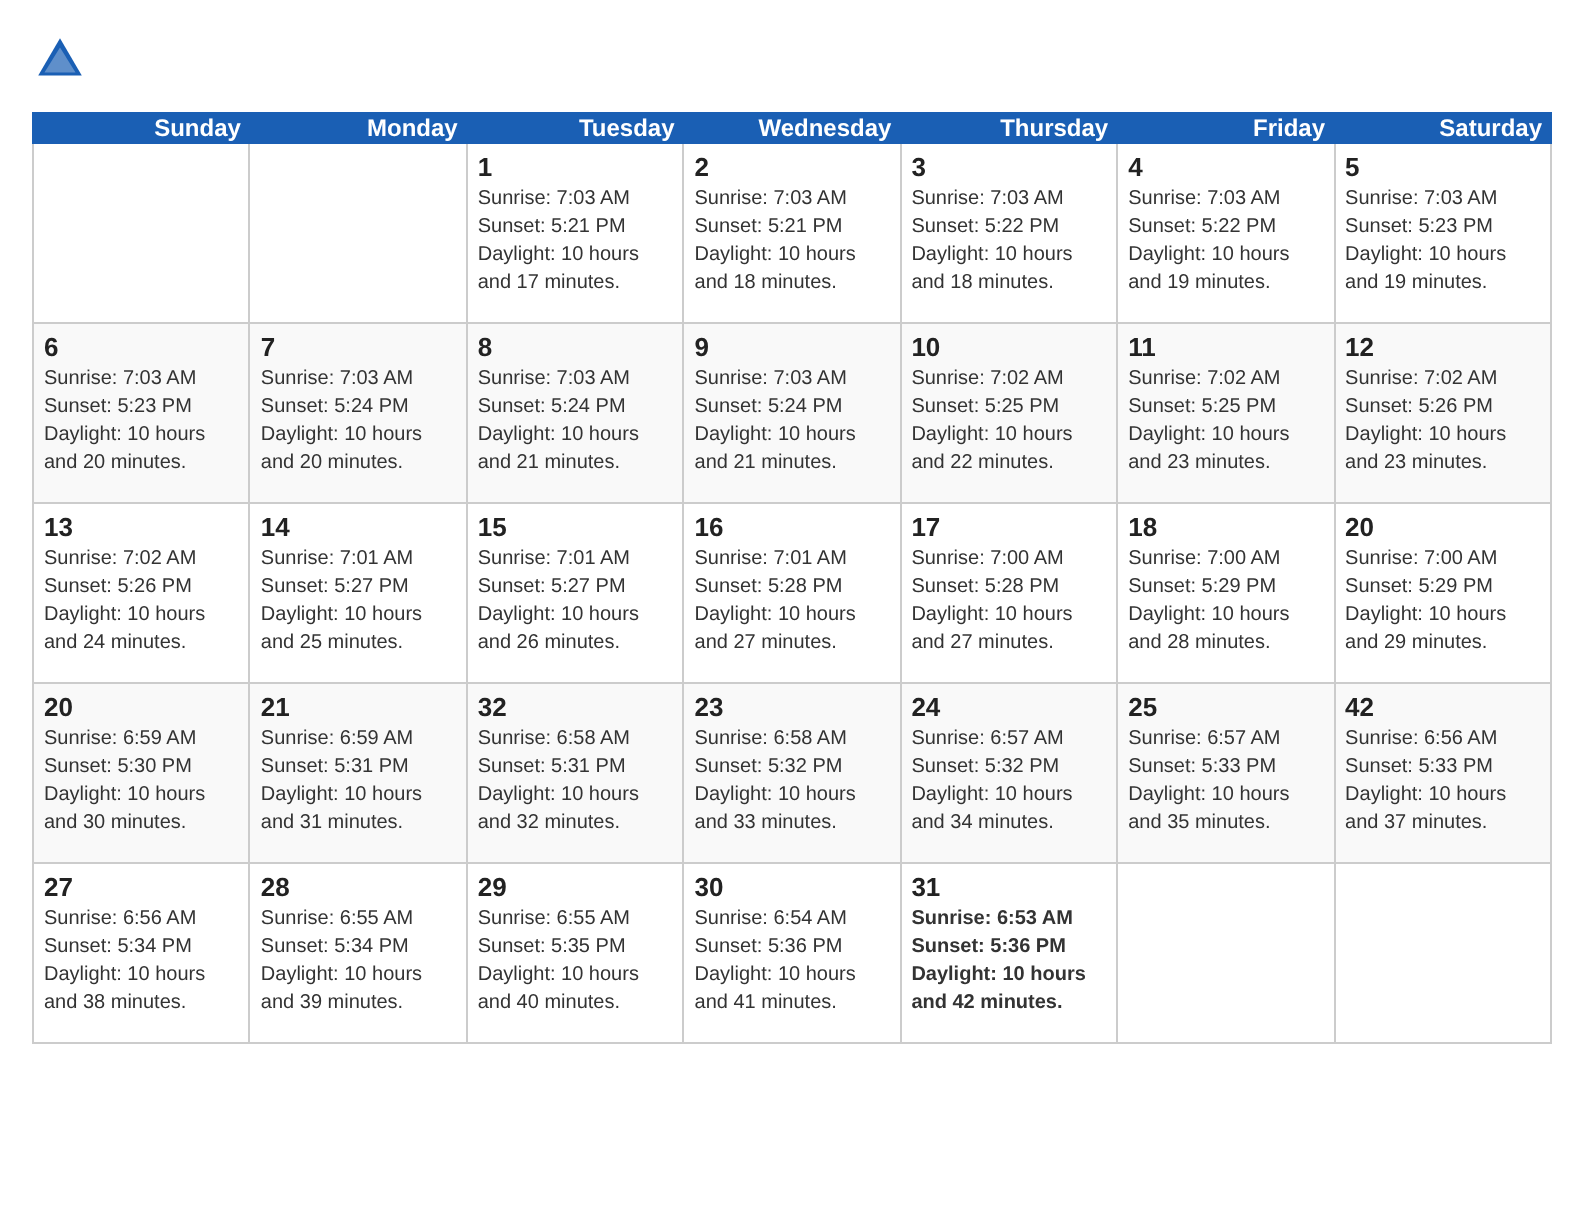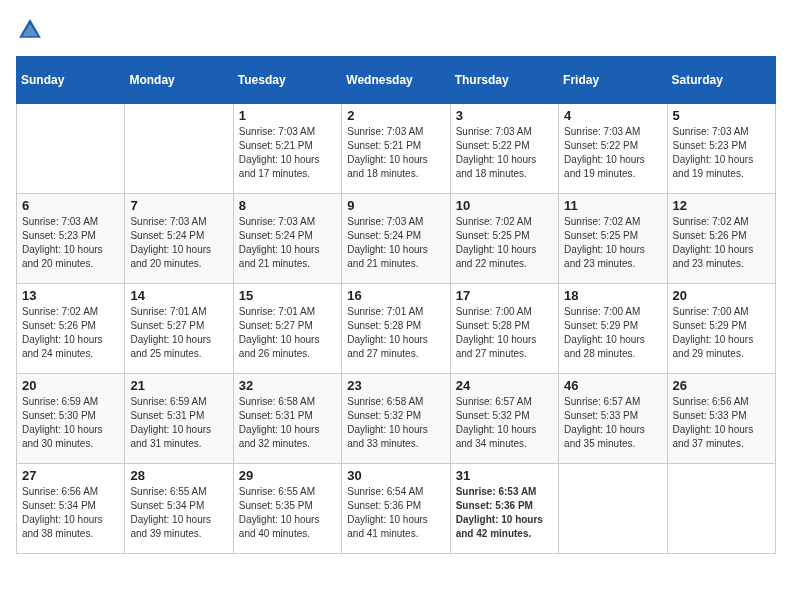--- a/index.html
+++ b/index.html
@@ -47,22 +47,22 @@
       margin-top: 2px;
     }
     table {
       width: 100%;
       border-collapse: collapse;
       font-size: 11px;
     }
     thead tr th {
       background-color: #1a5fb4;
       color: #fff;
-      padding: 16px 4px;
-      text-align: left;
+      padding: 0 4px;
+      text-align: right;
       font-size: 12px;
       font-weight: bold;
       border: 1px solid #1a5fb4;
     }
     tbody tr td {
       border: 1px solid #ccc;
       padding: 4px 5px;
       vertical-align: top;
       width: calc(100% / 7);
       min-height: 80px;
@@ -267,27 +267,27 @@
 Sunset: 5:32 PM
 Daylight: 10 hours and 33 minutes.</div>
         </td>
         <td>
           <span class="day-number">24</span>
           <div class="day-info" style="white-space: pre-line;">Sunrise: 6:57 AM
 Sunset: 5:32 PM
 Daylight: 10 hours and 34 minutes.</div>
         </td>
         <td>
-          <span class="day-number">46</span>
+          <span class="day-number">25</span>
           <div class="day-info" style="white-space: pre-line;">Sunrise: 6:57 AM
 Sunset: 5:33 PM
 Daylight: 10 hours and 35 minutes.</div>
         </td>
         <td>
-          <span class="day-number">26</span>
+          <span class="day-number">42</span>
           <div class="day-info" style="white-space: pre-line;">Sunrise: 6:56 AM
 Sunset: 5:33 PM
 Daylight: 10 hours and 37 minutes.</div>
         </td>
       </tr>
       <tr>
         <td>
           <span class="day-number">27</span>
           <div class="day-info" style="white-space: pre-line;">Sunrise: 6:56 AM
 Sunset: 5:34 PM

